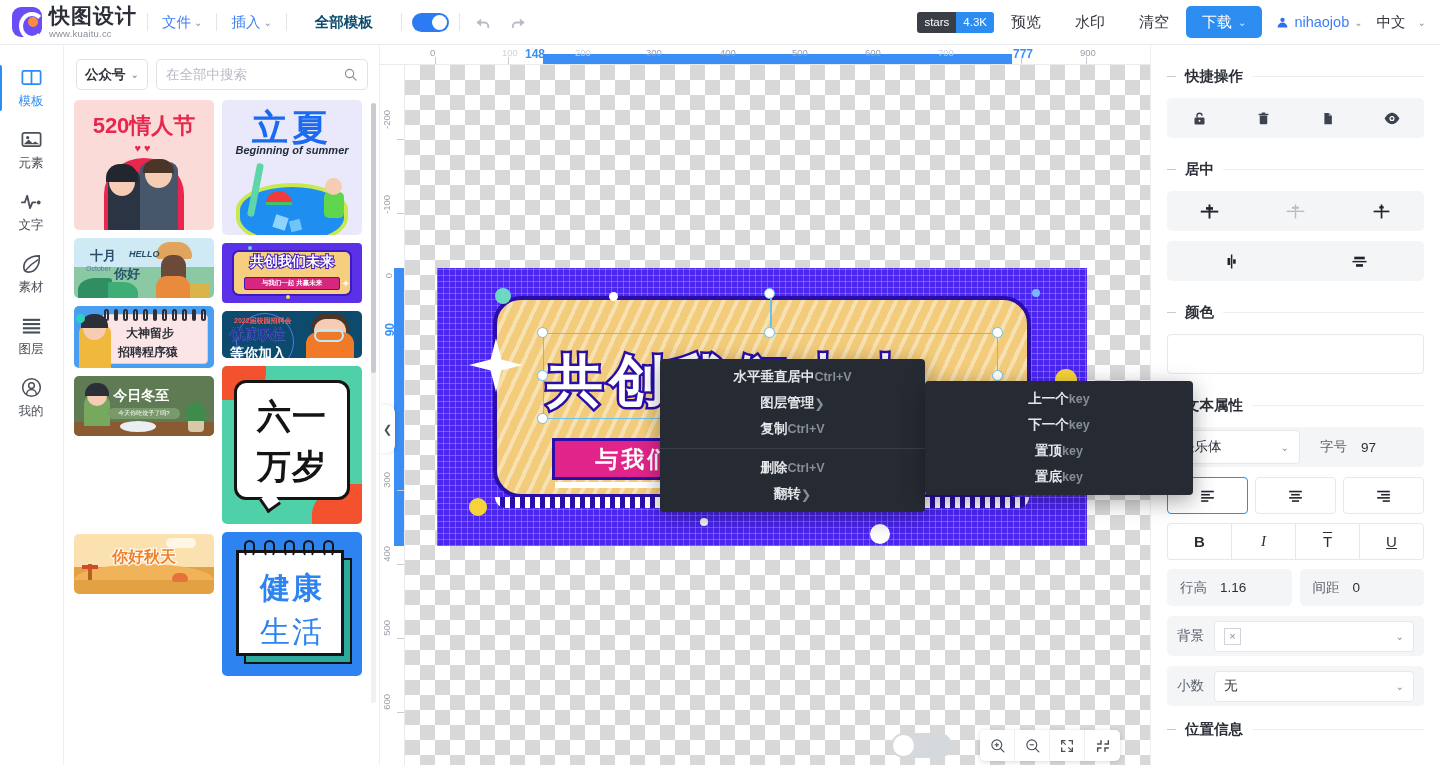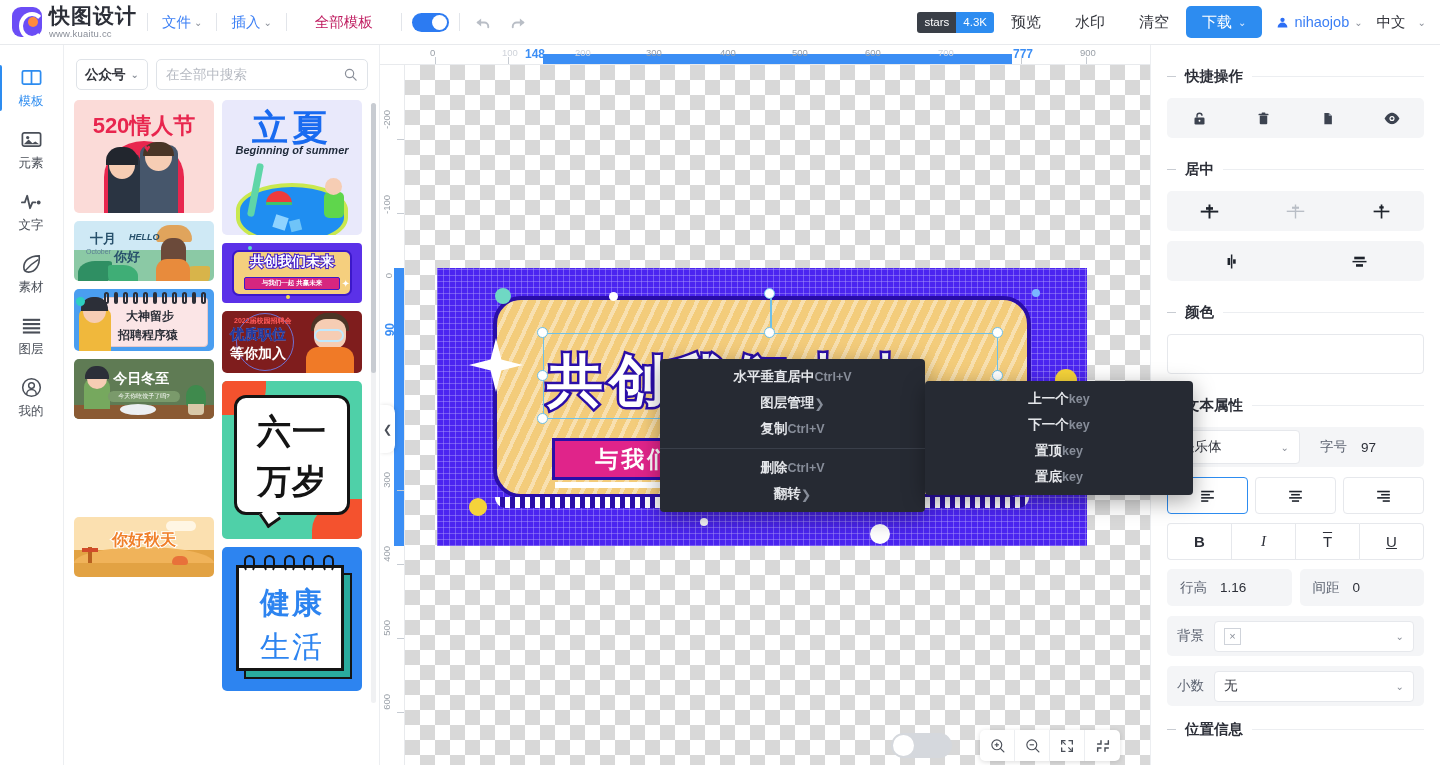--- a/index.html
+++ b/index.html
@@ -33,21 +33,21 @@
   .logo-text { display: flex; flex-direction: column; line-height: 1; }
   .logo-title { font-size: 21px; font-weight: 700; color: #2c2f38; letter-spacing: 1px; }
   .logo-sub { font-size: 9.5px; color: #8a8f99; margin-top: 3px; letter-spacing: .2px; }
 
   .vdiv { width: 1px; height: 18px; background: #e2e5ea; margin: 0 10px; }
 
   .menu-item {
     font-size: 14.5px; color: #3b7ff5; padding: 0 4px; cursor: pointer;
     display: flex; align-items: center; gap: 3px; white-space: nowrap;
   }
-  .menu-item.dark { color: #be185d; }
+  .menu-item.dark { color: #0c4a6e; font-weight: bold; }
   .caret { font-size: 10px; color: #8a8f99; }
 
   .toggle {
     width: 37px; height: 19px; border-radius: 10px; background: #2c7bf2;
     position: relative; cursor: pointer; flex: 0 0 auto;
   }
   .toggle::after {
     content: ""; position: absolute; right: 2px; top: 2px;
     width: 15px; height: 15px; border-radius: 50%; background: #fff;
   }
@@ -119,21 +119,21 @@
   .tscroll-track {
     position: absolute; right: 3px; top: 58px; width: 5px; height: 600px;
     background: #f0f1f3; border-radius: 3px;
   }
   .tscroll-thumb {
     position: absolute; right: 3px; top: 58px; width: 5px; height: 270px;
     background: #c8ccd2; border-radius: 3px; cursor: pointer;
   }
 
   
-  .c-520 { height: 113px; background: #fbdbd8; position: relative; }
+  .c-520 { height: 130px; background: #fbdbd8; position: relative; }
   .c-520 .t { position: absolute; top: 11px; left: 50%; transform: translateX(-50%);
     font-size: 22px; font-weight: 800; color: #e8264e; white-space: nowrap; }
   .c-520 .hearts { position: absolute; top: 42px; left: 50%; transform: translateX(-50%); color: #e8264e; font-size: 11px; letter-spacing: 3px; }
   .c-520 .blob { position: absolute; left: 30px; bottom: 0; width: 80px; height: 72px; background: #e8264e; border-radius: 50% 50% 0 0; }
   .c-520 .p1 { position: absolute; left: 34px; bottom: 0; width: 32px; height: 60px; background: #2a3442; border-radius: 8px 8px 0 0;}
   .c-520 .p1h { position: absolute; left: 35px; bottom: 34px; width: 26px; height: 28px; background: #f6cdb4; border-radius: 50%; }
   .c-520 .p1hair { position: absolute; left: 32px; bottom: 48px; width: 32px; height: 18px; background: #22262e; border-radius: 14px 14px 0 0;}
   .c-520 .p2 { position: absolute; left: 66px; bottom: 0; width: 38px; height: 68px; background: #46566b; border-radius: 9px 9px 0 0;}
   .c-520 .p2h { position: absolute; left: 71px; bottom: 42px; width: 27px; height: 28px; background: #f6cdb4; border-radius: 50%; }
   .c-520 .p2hair { position: absolute; left: 69px; bottom: 57px; width: 31px; height: 14px; background: #4a3526; border-radius: 13px 13px 0 0;}
@@ -174,21 +174,21 @@
   .c-hire .pad { position: absolute; left: 28px; right: 6px; top: 8px; bottom: 4px; background: #fbe5e6; border-radius: 4px; border: 1px solid #e6c9ca;}
   .c-hire .rings { position: absolute; left: 30px; right: 8px; top: 3px; height: 12px; display: flex; gap: 5px; }
   .c-hire .rings i { width: 7px; height: 12px; border: 2px solid #2c2f38; border-radius: 4px; }
   .c-hire .t1 { position: absolute; top: 19px; left: 52px; font-size: 12px; font-weight: 800; color: #2c2f38; }
   .c-hire .t2 { position: absolute; top: 38px; left: 44px; font-size: 12px; font-weight: 800; color: #2c2f38; }
   .c-hire .g { position: absolute; left: 5px; bottom: 0; width: 32px; height: 44px; background: #f0b83c; border-radius: 9px 9px 0 0; }
   .c-hire .gh { position: absolute; left: 9px; bottom: 28px; width: 23px; height: 24px; background: #f6cdb4; border-radius: 50%; }
   .c-hire .ghair { position: absolute; left: 7px; bottom: 40px; width: 27px; height: 14px; background: #2c2f38; border-radius: 12px 12px 0 0;}
   .c-hire .dot { position: absolute; left: 2px; top: 8px; width: 9px; height: 9px; border-radius: 50%; background: #2ecfc0; }
 
-  .c-job { height: 62px; background: #7f1d1d; position: relative; overflow: hidden; }
+  .c-job { height: 47px; background: #0c4a6e; position: relative; overflow: hidden; }
   .c-job .yr { position: absolute; top: 5px; left: 12px; font-size: 7px; font-weight: 700; color: #ff5a5a; }
   .c-job .t1 { position: absolute; top: 15px; left: 8px; font-size: 14px; font-weight: 800; color: #fff; -webkit-text-stroke: .5px #253a9e;}
   .c-job .t2 { position: absolute; top: 34px; left: 8px; font-size: 14px; font-weight: 800; color: #fff; }
   .c-job .circ { position: absolute; top: 2px; left: 14px; width: 58px; height: 58px; border-radius: 50%; border: 1.5px solid #6d86ff; opacity: .8; }
   .c-job .head { position: absolute; right: 16px; top: 8px; width: 32px; height: 30px; background: #f6cdb4; border-radius: 12px; }
   .c-job .hair { position: absolute; right: 13px; top: 2px; width: 38px; height: 18px; background: #4c3526; border-radius: 16px 16px 0 0; }
   .c-job .body { position: absolute; right: 8px; bottom: 0; width: 48px; height: 26px; background: #f07a27; border-radius: 12px 12px 0 0; }
   .c-job .bino { position: absolute; right: 18px; top: 18px; width: 30px; height: 13px; border: 2.5px solid #bfe9ff; border-radius: 7px; }
 
   .c-dong { height: 60px; background: #5f7b54; position: relative; overflow: hidden; }

